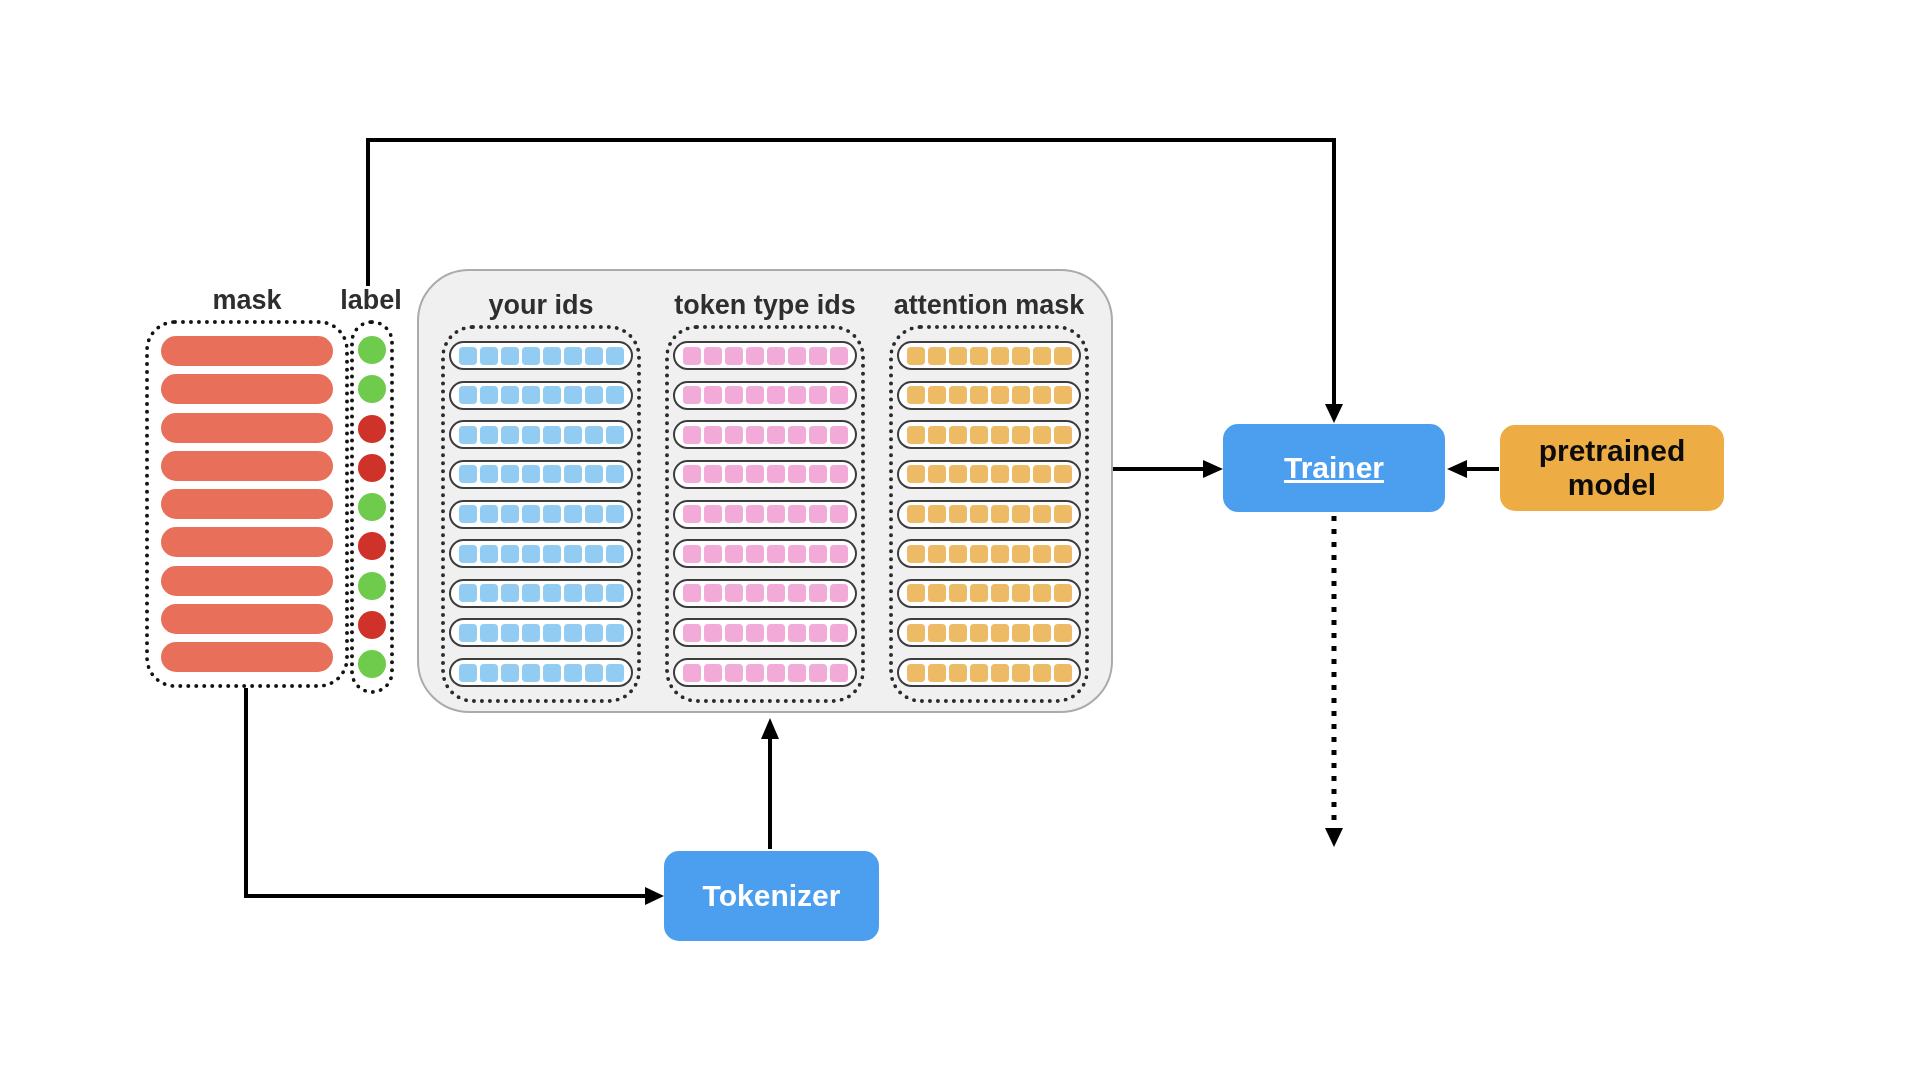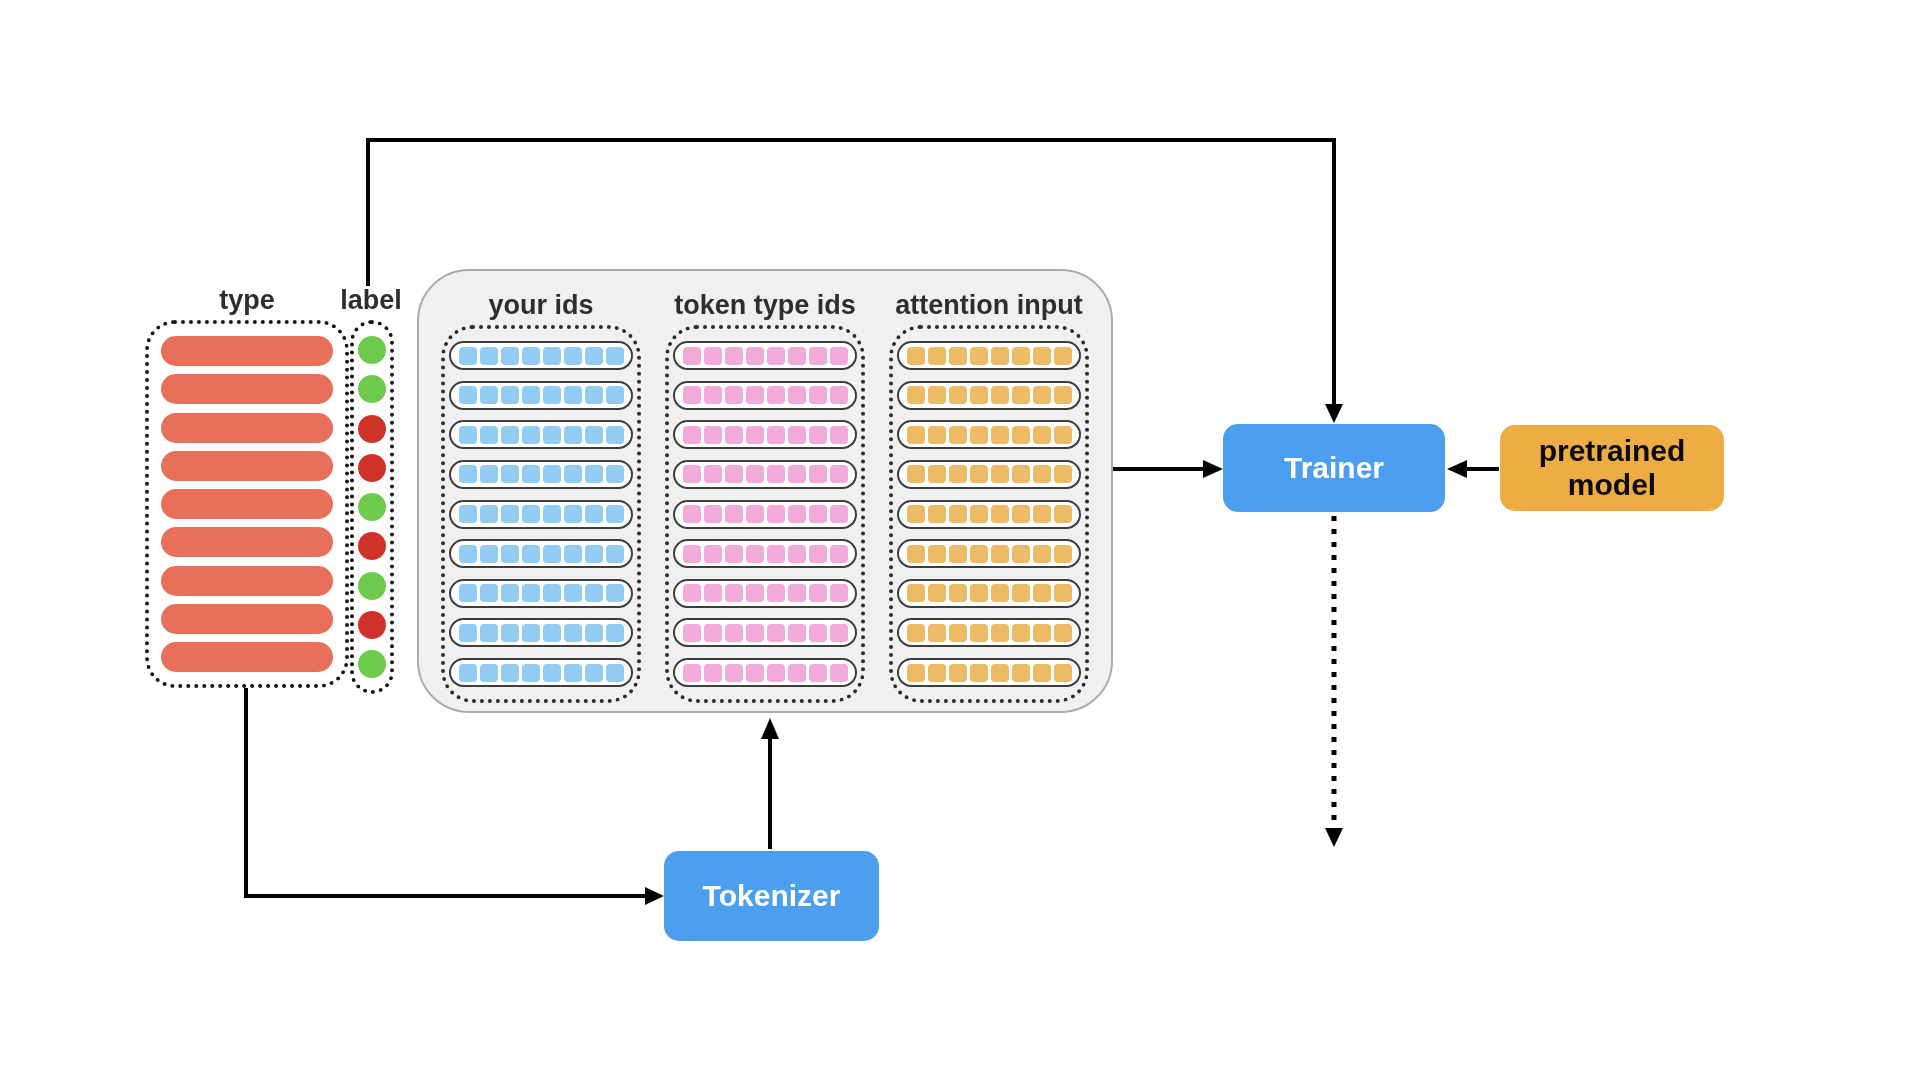--- a/index.html
+++ b/index.html
@@ -90,21 +90,21 @@
 
   <path d="M246 688 L246 896 L645 896" fill="none" stroke="#000" stroke-width="4"></path>
   <polygon points="645,887 645,905 664,896" fill="#000"></polygon>
 
   <path d="M770 849 L770 737" fill="none" stroke="#000" stroke-width="4"></path>
   <polygon points="761,739 779,739 770,718" fill="#000"></polygon>
 </svg>
 
 <div id="diagram">
 
-  <div class="abs col-header" id="text-header">type</div>
+  <div class="abs col-header" id="text-header">mask</div>
   <div class="abs col-header" id="label-header">label</div>
 
   <div class="abs dotted-box" id="text-column">
       <div class="text-bar" style="background: rgb(232, 112, 90);"></div>
       <div class="text-bar" style="background: rgb(232, 112, 90);"></div>
       <div class="text-bar" style="background: rgb(232, 112, 90);"></div>
       <div class="text-bar" style="background: rgb(232, 112, 90);"></div>
       <div class="text-bar" style="background: rgb(232, 112, 90);"></div>
       <div class="text-bar" style="background: rgb(232, 112, 90);"></div>
       <div class="text-bar" style="background: rgb(232, 112, 90);"></div>
@@ -120,21 +120,21 @@
       <div class="label-dot" style="background: rgb(207, 50, 40);"></div>
       <div class="label-dot" style="background: rgb(111, 203, 76);"></div>
       <div class="label-dot" style="background: rgb(207, 50, 40);"></div>
       <div class="label-dot" style="background: rgb(111, 203, 76);"></div>
     </div>
 
   <div class="abs" id="features-panel">
     <div class="features-headers">
       <div class="col-header">your ids</div>
       <div class="col-header">token type ids</div>
-      <div class="col-header">attention input</div>
+      <div class="col-header">attention mask</div>
     </div>
     <div class="features-columns">
       <div class="pill-column dotted-box">
           <div class="cell-pill">
             <span class="cell" style="background: rgb(147, 204, 243);"></span>
             <span class="cell" style="background: rgb(147, 204, 243);"></span>
             <span class="cell" style="background: rgb(147, 204, 243);"></span>
             <span class="cell" style="background: rgb(147, 204, 243);"></span>
             <span class="cell" style="background: rgb(147, 204, 243);"></span>
             <span class="cell" style="background: rgb(147, 204, 243);"></span>
@@ -402,16 +402,16 @@
             <span class="cell" style="background: rgb(237, 186, 102);"></span>
             <span class="cell" style="background: rgb(237, 186, 102);"></span>
             <span class="cell" style="background: rgb(237, 186, 102);"></span>
             <span class="cell" style="background: rgb(237, 186, 102);"></span>
             <span class="cell" style="background: rgb(237, 186, 102);"></span>
           </div>
         </div>
     </div>
   </div>
 
-  <div class="abs node node-blue" id="trainer-node" style="background: rgb(76, 159, 239);">Trainer</div>
+  <div class="abs node node-blue" id="trainer-node" style="background: rgb(76, 159, 239); text-decoration: underline;">Trainer</div>
   <div class="abs node node-orange" id="pretrained-node" style="background: rgb(238, 172, 69);">pretrained model</div>
   <div class="abs node node-blue" id="tokenizer-node" style="background: rgb(76, 159, 239);">Tokenizer</div>
 </div>
 
 </body></html>

